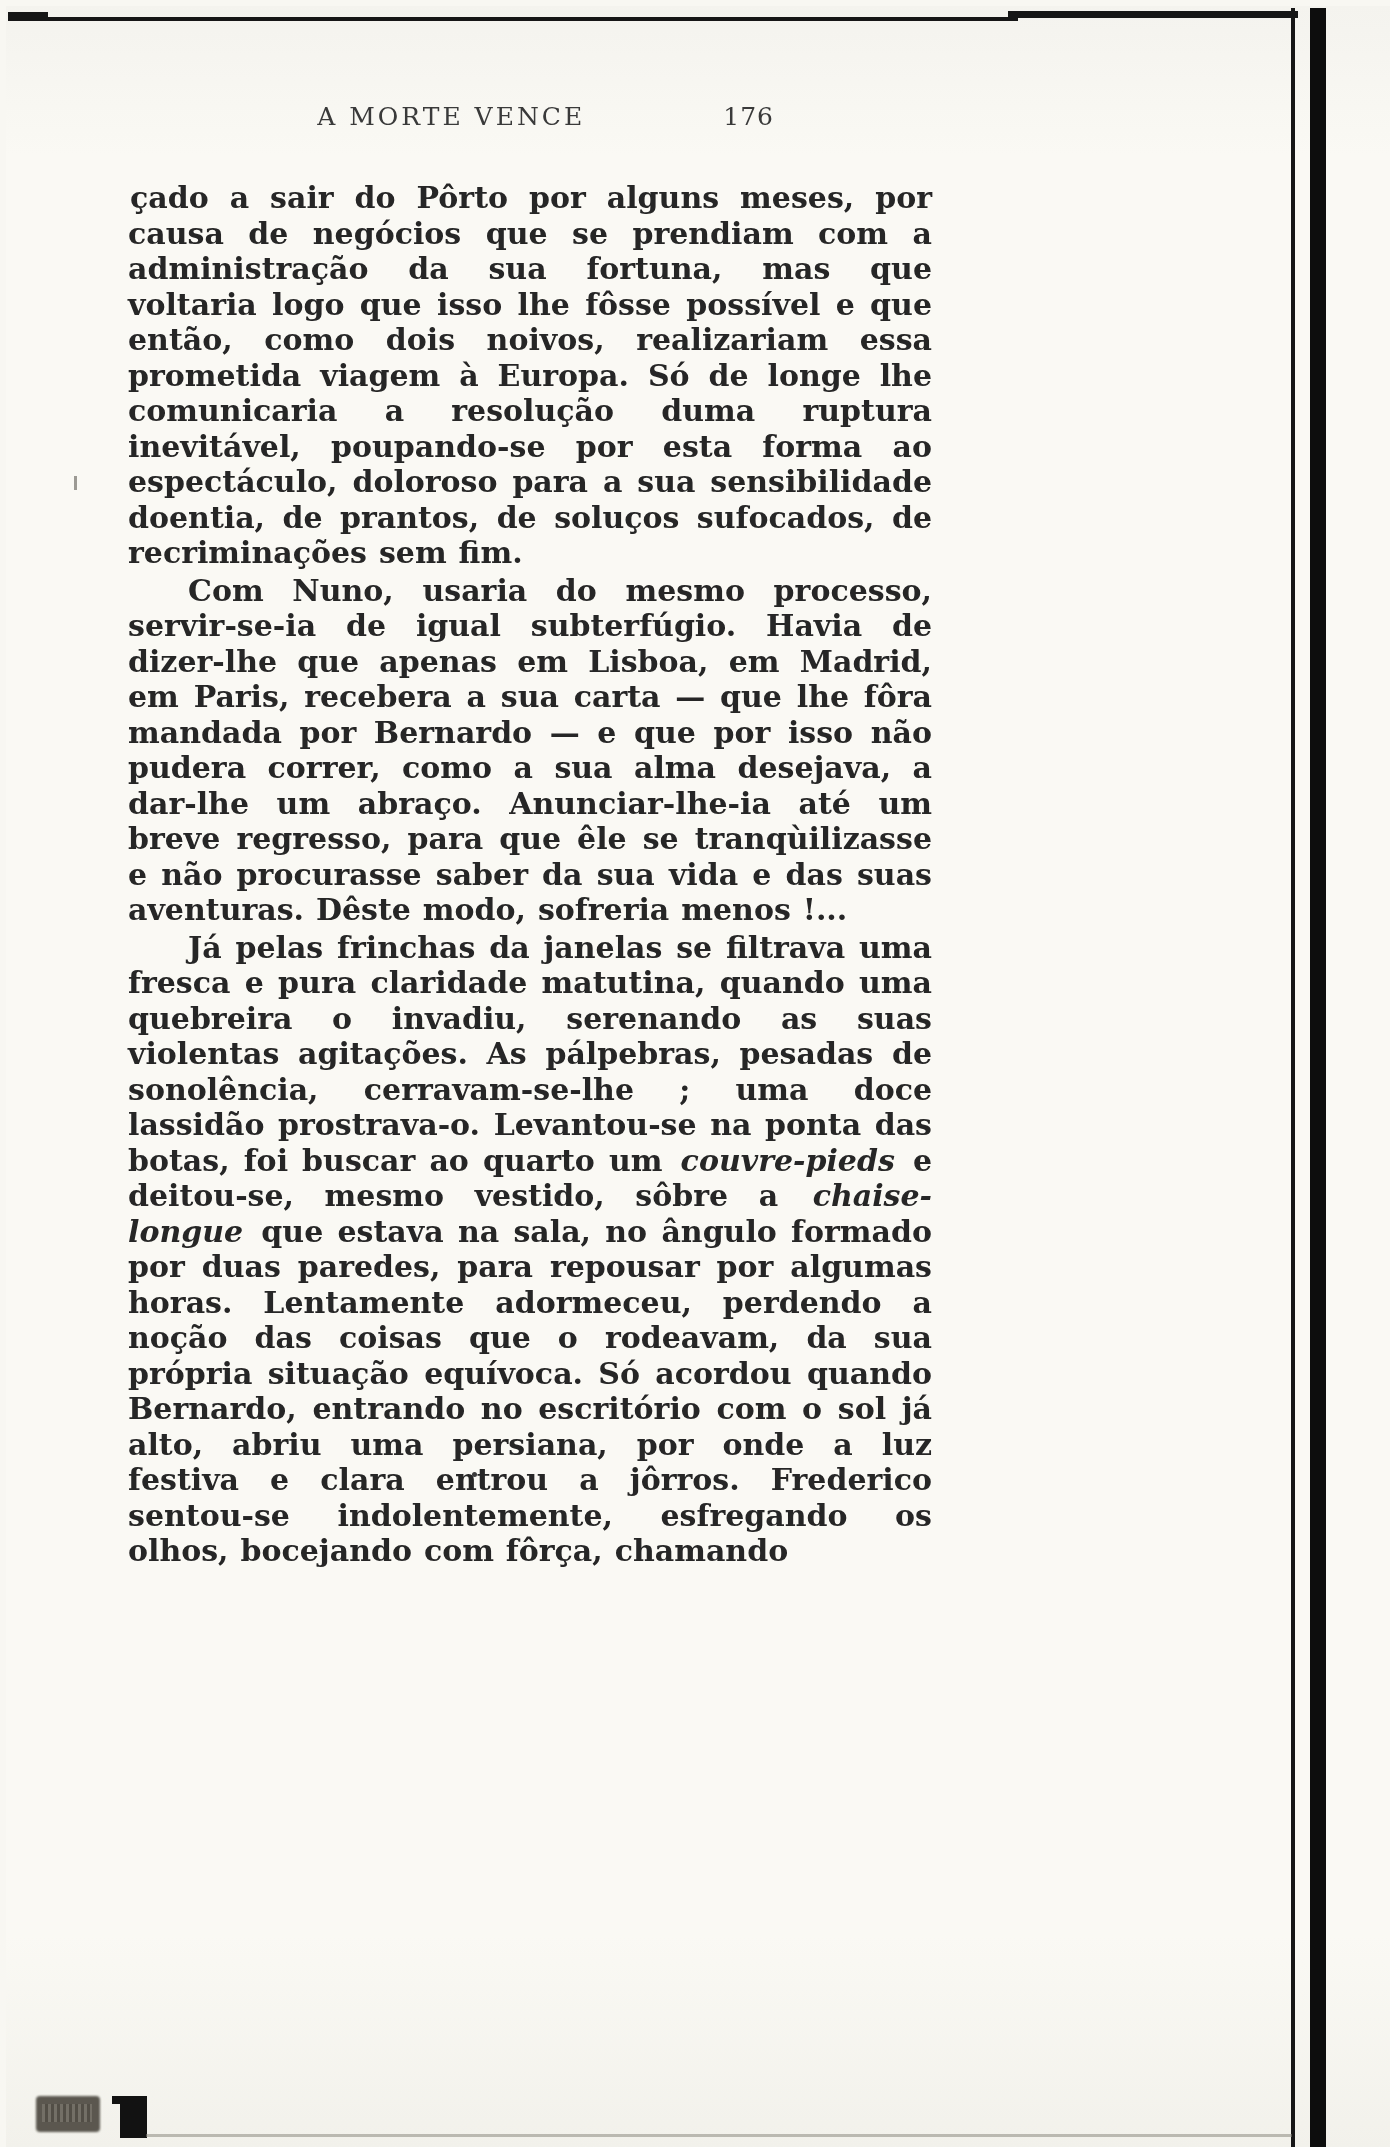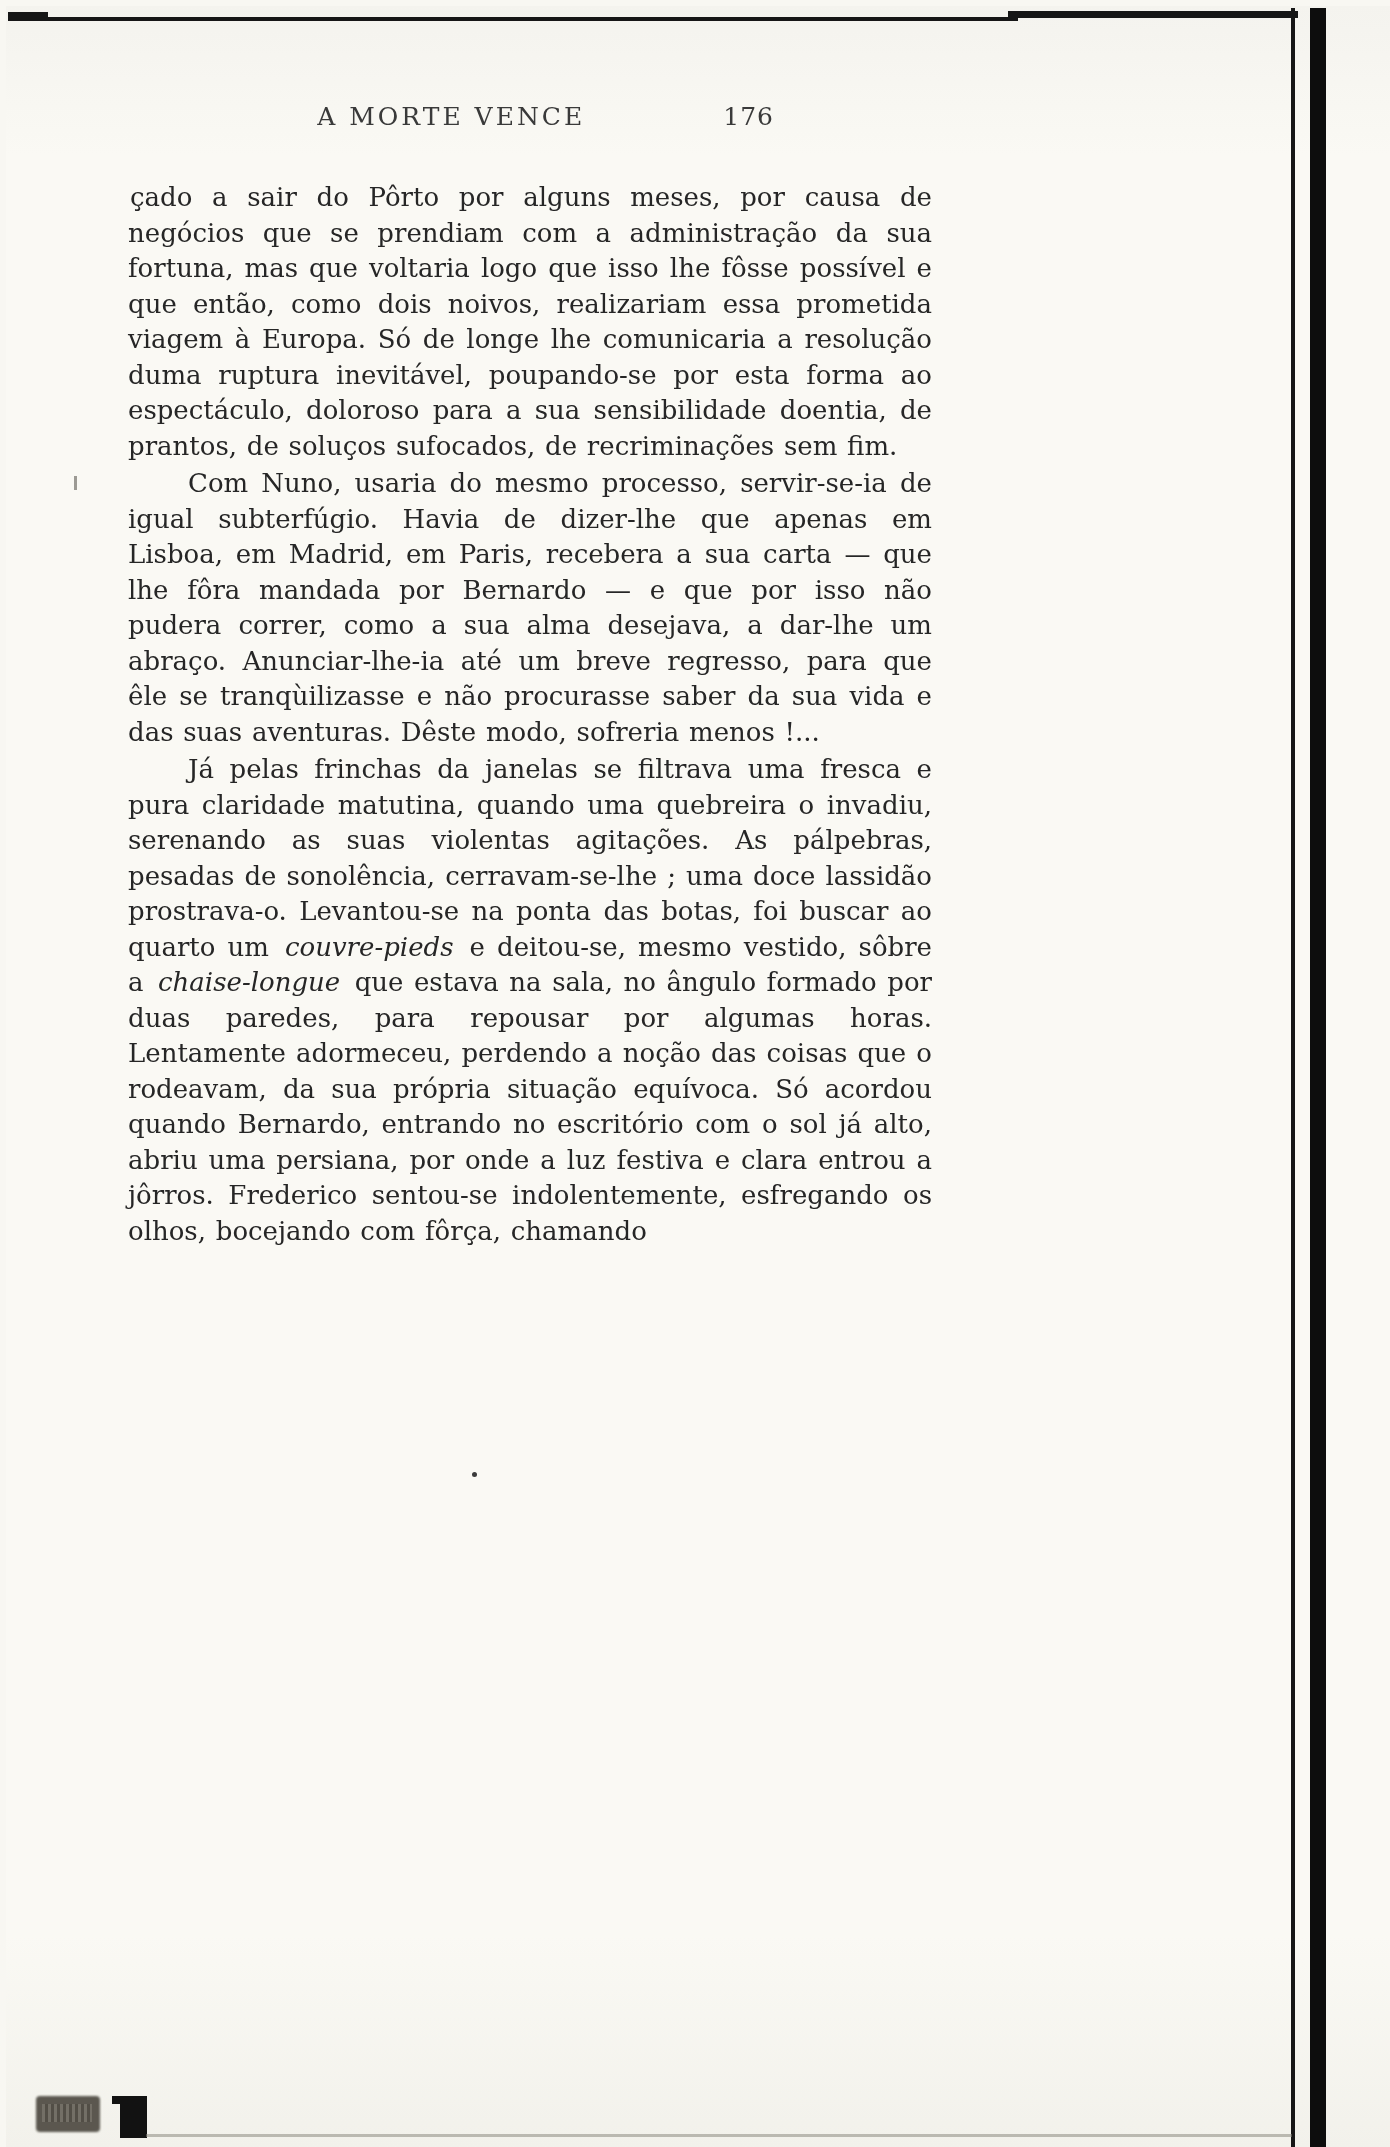--- a/index.html
+++ b/index.html
@@ -14,21 +14,21 @@
   .page {
     position:absolute; inset:0;
     background:linear-gradient(180deg,#f4f3ee 0%,#faf9f4 7%,#faf9f4 90%,#f2f1eb 100%);
   }
   .text-block { position:absolute; left:116px; top:90px; width:812px; }
 
   .running-head { position:relative; height:52px; font-size:25px; letter-spacing:3px; color:#3a3a3a; }
   .running-head .title { position:absolute; left:40%; transform:translateX(-50%); white-space:nowrap; }
   .running-head .pagenum { position:absolute; right:158px; top:0; letter-spacing:1px; }
 
-  .body-text { margin-top:28px; font-size:26px; line-height:35.5px; color:#262626; }
+  .body-text { margin-top:28px; font-size:30px; line-height:35.5px; color:#262626;font-weight:bold; }
   .body-text p { text-align:justify; word-spacing:1.5px; }
   .body-text p.indent { text-indent:58px; }
   .body-text em { font-style:italic; }
 
   
   .artifact { position:absolute; background:#161616; }
   .top-line-a   { left:0;     top:9px;    width:1010px; height:4px; }
   .top-line-b   { left:1000px; top:3px;   width:290px;  height:7px; }
   .top-nub      { left:0;     top:4px;    width:40px;   height:9px; }
   .right-line-thin { left:1283px; top:0;  width:4px;    height:2147px; }

